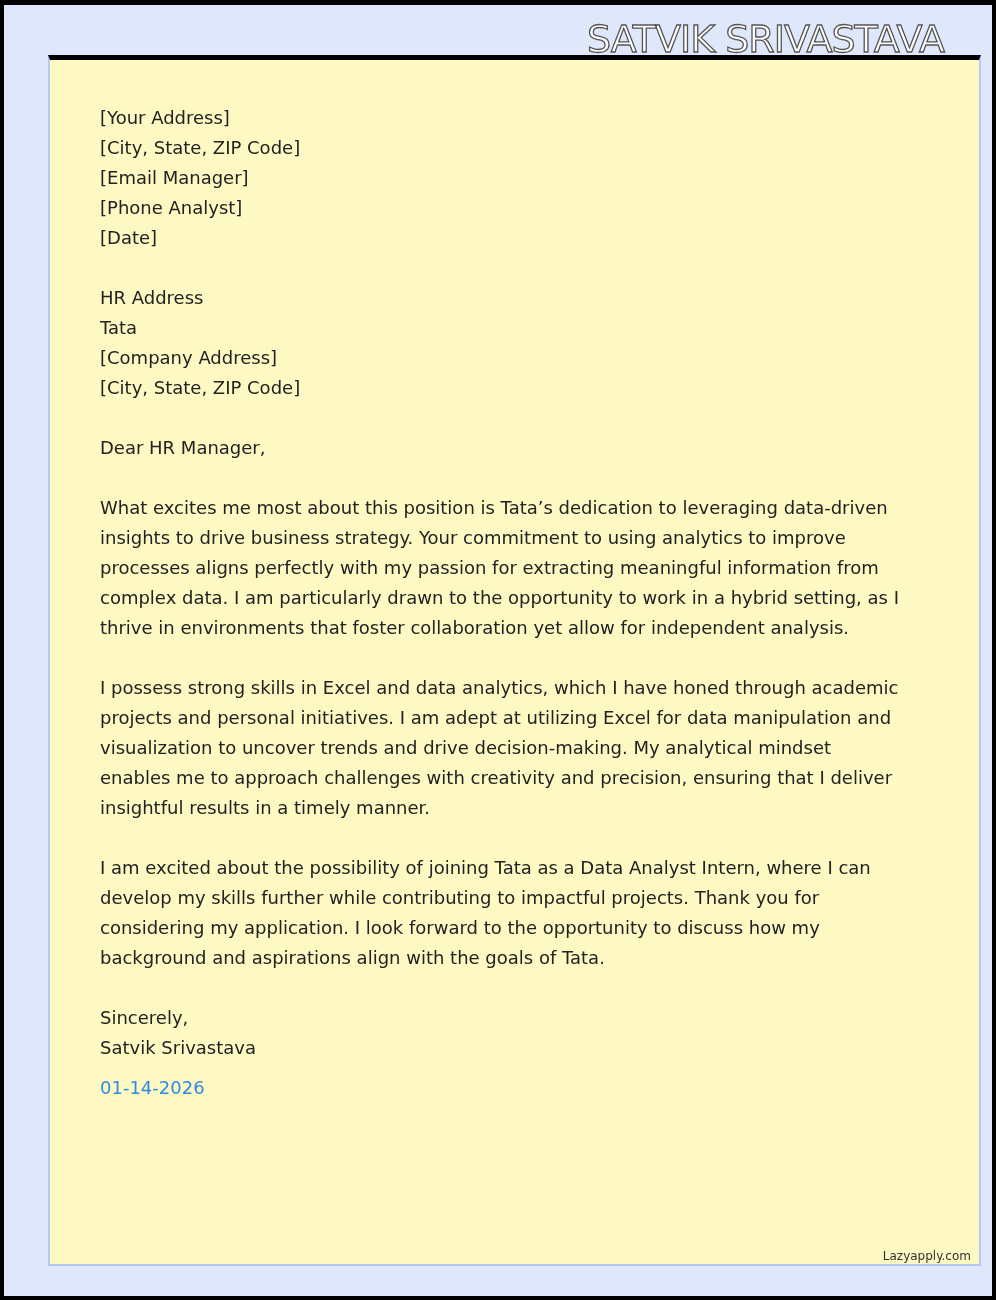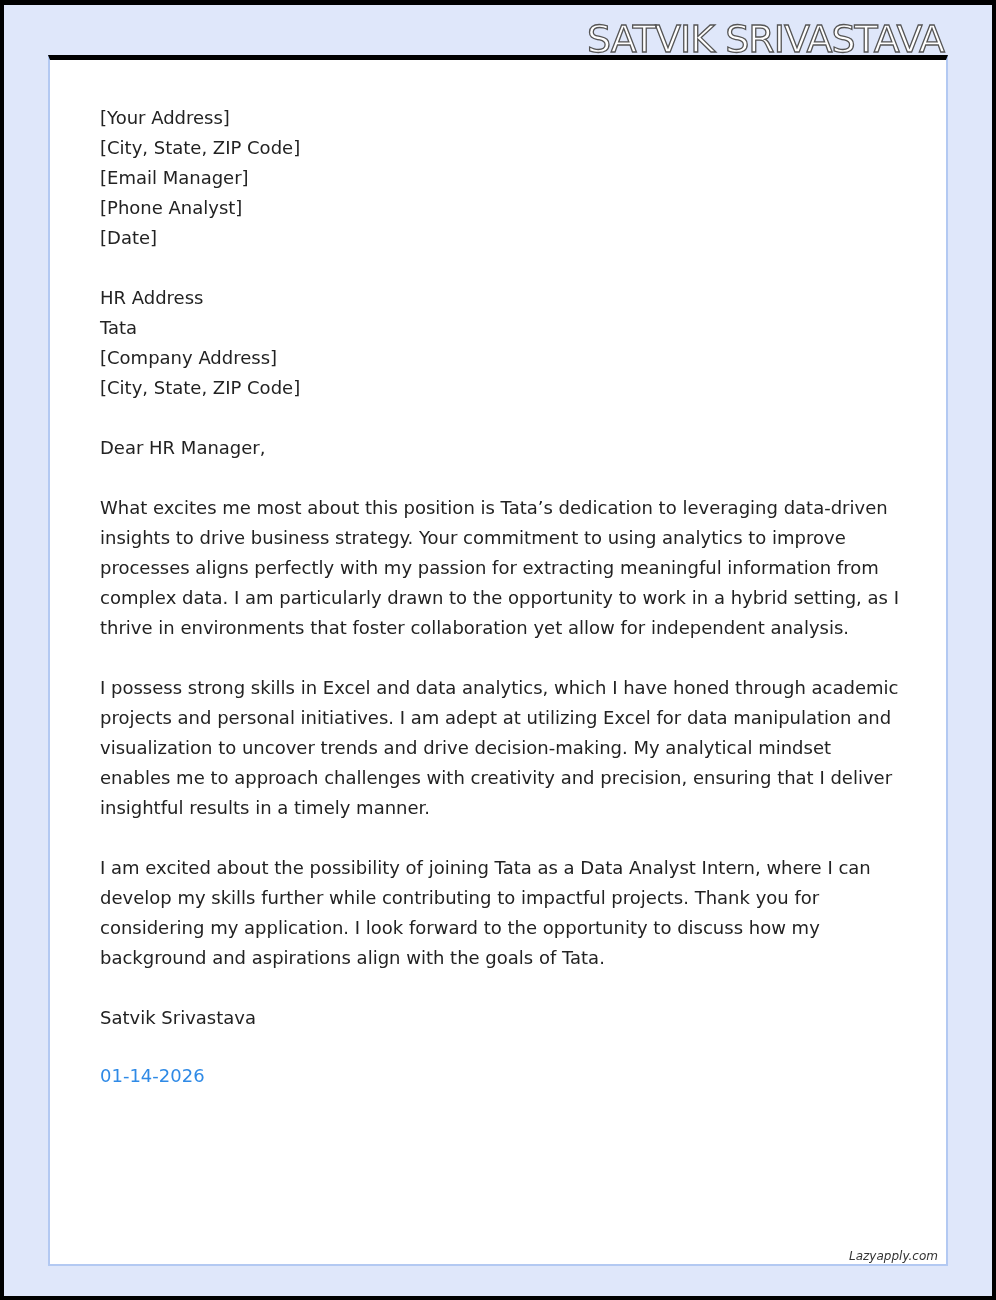--- a/index.html
+++ b/index.html
@@ -12,35 +12,35 @@
   .title {
     position:absolute; right:48px; top:14px;
     font-family:"DejaVu Sans", sans-serif;
     font-size:38px; letter-spacing:-1px; line-height:40px;
     color:#fff; -webkit-text-stroke:1.3px #555;
     font-weight:normal;
   }
   .page {
     position:absolute; left:44px; top:50px;
     width:896px; height:1204px;
-    background:#ffffff;
+    background:#fef9c3;
     border-top:5px solid #000;
-    border-left:2px solid #b3c9f2; border-right:2px solid #b3c9f2; border-bottom:2px solid #b3c9f2;
+    border-left:2px solid #b3c9f2; border-right:2px solid #b3c9f2; border-bottom:2px solid #b3c9f2;padding-left:33px;
   }
   .content {
     position:absolute; left:50px; top:43px; width:800px;
     font-size:18px; line-height:30px; color:#222;
   }
   .line { display:block; white-space:nowrap; }
   .gap { height:30px; }
   .para { margin:0 0 30px 0; }
-  .date { color:#2f8ae6; margin-top:28px; }
+  .date { color:#2f8ae6; margin-top:10px; }
   .watermark {
     position:absolute; right:8px; bottom:0px;
-    font-size:12px; color:#333; line-height:16px;font-style:italic;
+    font-size:12px; color:#333; line-height:16px;
   }
 </style>
 </head>
 <body>
 
 <div class="title">SATVIK SRIVASTAVA</div>
 
 <div class="page">
   <div class="content">
     <div>
@@ -56,18 +56,19 @@
       <span class="line">Tata</span>
       <span class="line">[Company Address]</span>
       <span class="line">[City, State, ZIP Code]</span>
     </div>
     <div class="gap"></div>
     <p class="para">Dear HR Manager,</p>
     <p class="para">What excites me most about this position is Tata’s dedication to leveraging data-driven insights to drive business strategy. Your commitment to using analytics to improve processes aligns perfectly with my passion for extracting meaningful information from complex data. I am particularly drawn to the opportunity to work in a hybrid setting, as I thrive in environments that foster collaboration yet allow for independent analysis.</p>
     <p class="para">I possess strong skills in Excel and data analytics, which I have honed through academic projects and personal initiatives. I am adept at utilizing Excel for data manipulation and visualization to uncover trends and drive decision-making. My analytical mindset enables me to approach challenges with creativity and precision, ensuring that I deliver insightful results in a timely manner.</p>
     <p class="para">I am excited about the possibility of joining Tata as a Data Analyst Intern, where I can develop my skills further while contributing to impactful projects. Thank you for considering my application. I look forward to the opportunity to discuss how my background and aspirations align with the goals of Tata.</p>
     <div>
+      <span class="line">Sincerely,</span>
       <span class="line">Satvik Srivastava</span>
       <span class="line date">01-14-2026</span>
     </div>
   </div>
   <div class="watermark">Lazyapply.com</div>
 </div>
 
 </body></html>

